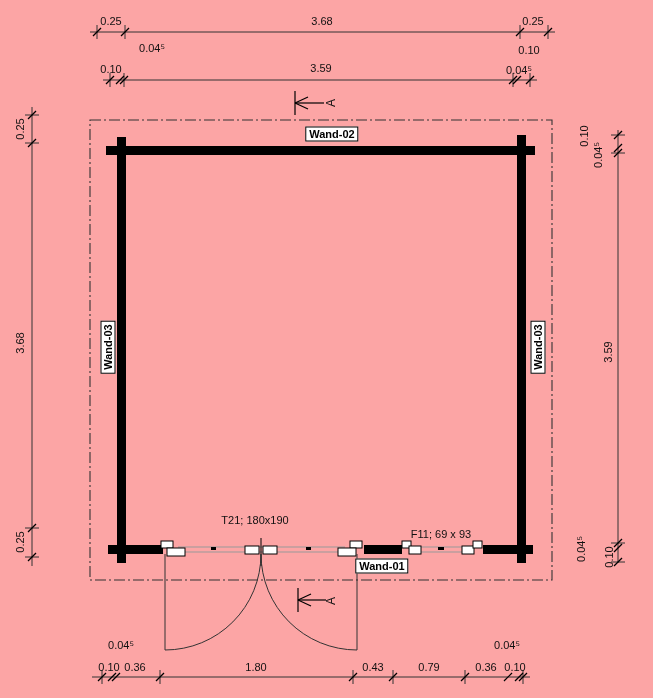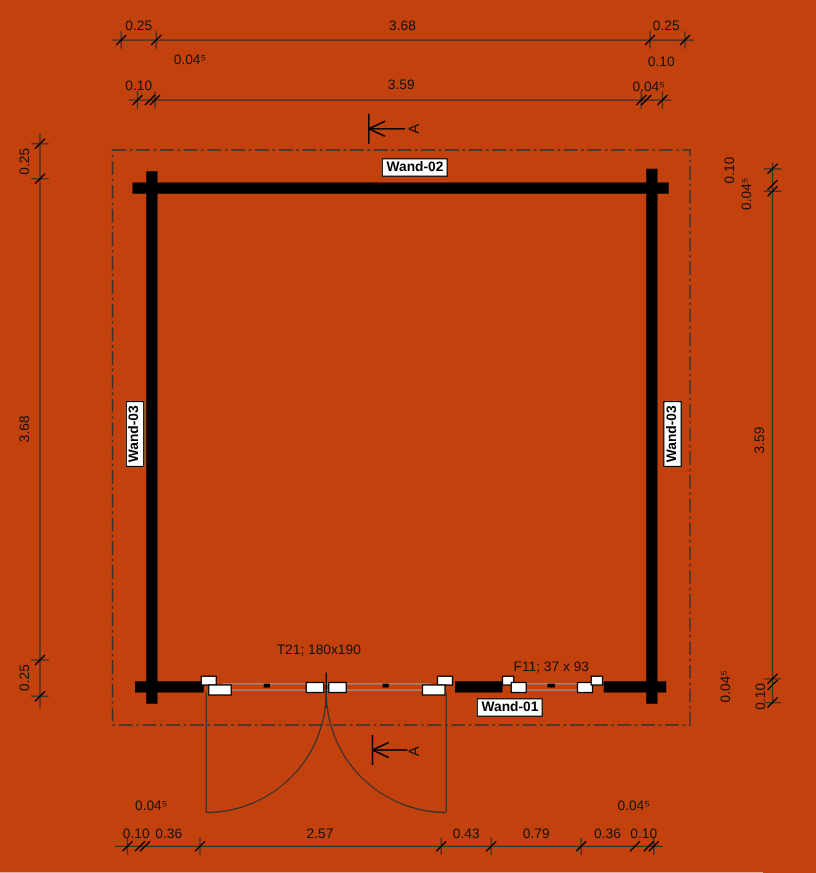--- a/index.html
+++ b/index.html
@@ -1,16 +1,16 @@
 <!DOCTYPE html>
 <html><head>
 <meta charset="utf-8">
 <style>
   html,body{margin:0;padding:0;background:#fff;}
-  #stage{position:relative;width:653px;height:698px;background:#c2410c;overflow:hidden;
+  #stage{position:relative;width:653px;height:698px;background:#fca5a5;overflow:hidden;
          font-family:"Liberation Sans",sans-serif;}
   svg{position:absolute;left:0;top:0;}
   .lbl{position:absolute;font:11px "Liberation Sans",sans-serif;color:#111;
        white-space:nowrap;transform:translate(-50%,-50%);}
   .rot{transform:translate(-50%,-50%) rotate(-90deg);}
   .wbox{position:absolute;font:bold 11px "Liberation Sans",sans-serif;color:#000;
         border:1px solid #000;background:#fff;padding:0 3px;line-height:13px;
         white-space:nowrap;transform:translate(-50%,-50%);}
   .wbox.rot{transform:translate(-50%,-50%) rotate(-90deg);}
   .amark{position:absolute;font:12px "Liberation Sans",sans-serif;color:#111;
@@ -165,32 +165,32 @@
 <div class="lbl rot" style="left:20px;top:542px">0.25</div>
 
 <div class="lbl rot" style="left:584px;top:136px">0.10</div>
 <div class="lbl rot" style="left:598px;top:155px">0.04⁵</div>
 <div class="lbl rot" style="left:608px;top:352px">3.59</div>
 <div class="lbl rot" style="left:581px;top:549px">0.04⁵</div>
 <div class="lbl rot" style="left:609px;top:557px">0.10</div>
 
 <div class="lbl" style="left:109px;top:667px">0.10</div>
 <div class="lbl" style="left:135px;top:667px">0.36</div>
-<div class="lbl" style="left:256px;top:667px">2.57</div>
+<div class="lbl" style="left:256px;top:667px">1.80</div>
 <div class="lbl" style="left:373px;top:667px">0.43</div>
 <div class="lbl" style="left:429px;top:667px">0.79</div>
 <div class="lbl" style="left:486px;top:667px">0.36</div>
 <div class="lbl" style="left:515px;top:667px">0.10</div>
 <div class="lbl" style="left:121px;top:645px">0.04⁵</div>
 <div class="lbl" style="left:507px;top:645px">0.04⁵</div>
 
 <div class="lbl" style="left:255px;top:520px">T21; 180x190</div>
-<div class="lbl" style="left:441px;top:534px">F11; 37 x 93</div>
+<div class="lbl" style="left:441px;top:534px">F11; 69 x 93</div>
 
 <div class="wbox" style="left:332px;top:134px">Wand-02</div>
-<div class="wbox" style="left:408px;top:566px">Wand-01</div>
+<div class="wbox" style="left:382px;top:566px">Wand-01</div>
 <div class="wbox rot" style="left:108px;top:347px">Wand-03</div>
 <div class="wbox rot" style="left:538px;top:347px">Wand-03</div>
 
 <div class="amark" style="left:331px;top:103px">A</div>
 <div class="amark" style="left:331px;top:601px">A</div>
 
 </div>
 
 </body></html>

